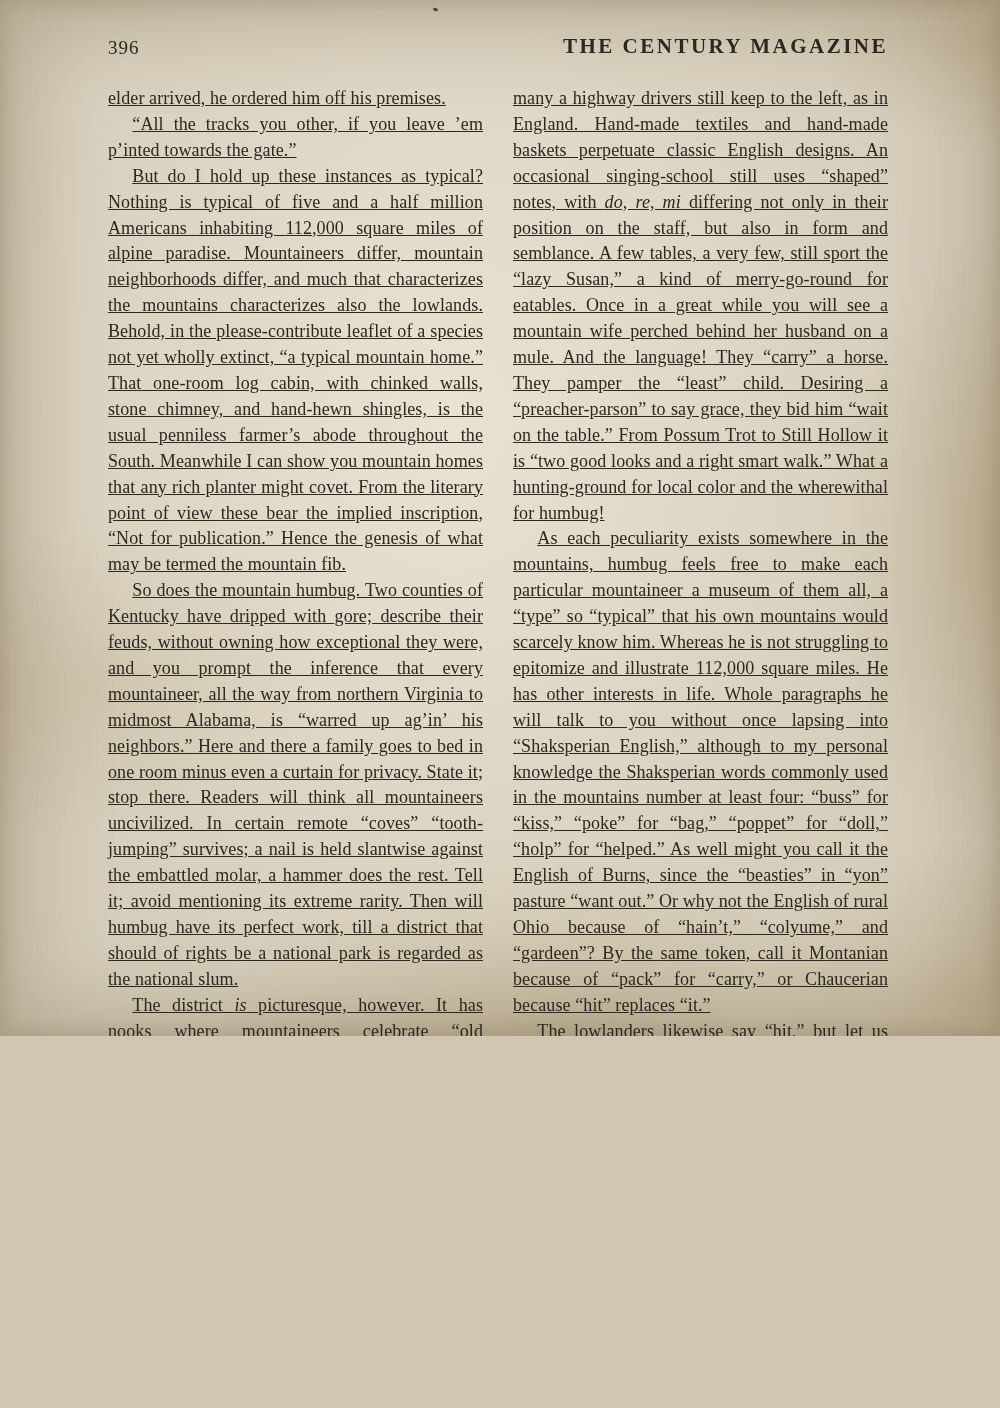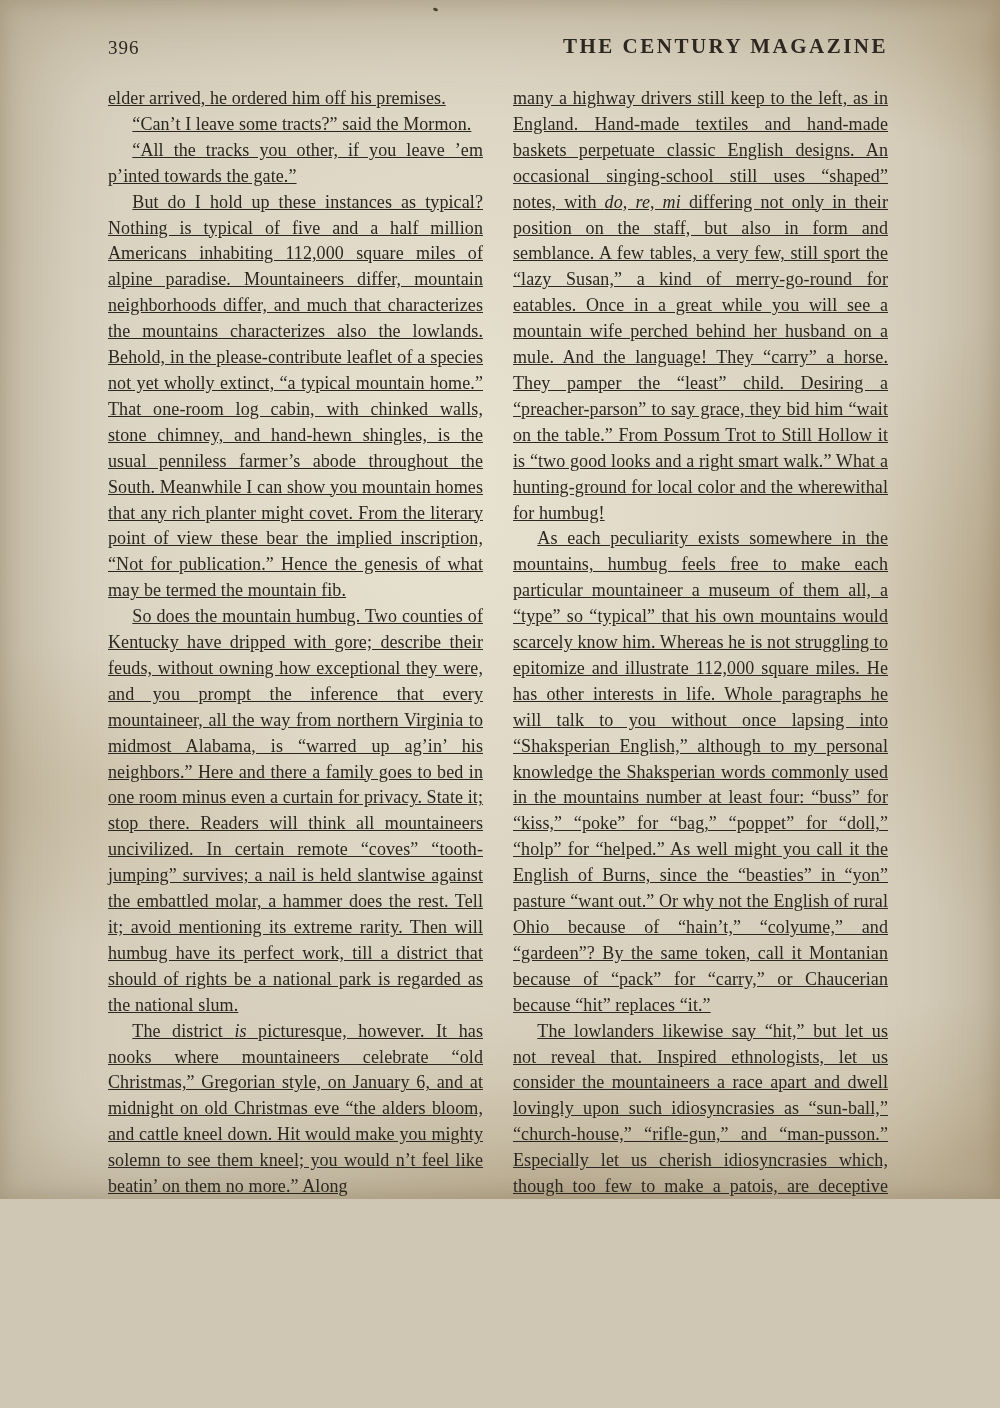--- a/index.html
+++ b/index.html
@@ -3,21 +3,21 @@
 <meta charset="utf-8">
 <style>
   html, body { margin: 0; padding: 0; }
   body {
     width: 1000px; height: 1408px;
     background: #cfc7b3;
     font-family: "Liberation Serif", "DejaVu Serif", serif;
   }
   .page {
     position: relative;
-    width: 1000px; height: 1199px;
+    width: 1000px; height: 1036px;
     box-sizing: border-box;
     overflow: hidden;
     color: #2c2721;
     background-color: #d6cebb;
     background-image:
       radial-gradient(ellipse 700px 900px at 45% 40%, rgba(248,243,228,0.55), rgba(248,243,228,0) 70%),
       radial-gradient(ellipse 360px 240px at 10% 66%, rgba(146,117,68,0.16), rgba(146,117,68,0) 65%),
       radial-gradient(ellipse 520px 300px at 55% 100%, rgba(146,117,68,0.20), rgba(146,117,68,0) 65%),
       radial-gradient(ellipse 260px 440px at 100% 52%, rgba(146,117,68,0.24), rgba(146,117,68,0) 70%),
       radial-gradient(ellipse 320px 220px at 97% 96%, rgba(146,117,68,0.22), rgba(146,117,68,0) 70%),
@@ -80,21 +80,20 @@
 
   <header class="page-header">
     <span class="page-number">396</span>
     <h1 class="magazine-title">THE CENTURY MAGAZINE</h1>
   </header>
 
   <main class="columns">
 
     <div class="column">
       <p class="no-indent">elder arrived, he ordered him off his premises.</p>
-      <p>“Can’t I leave some tracts?” said the Mormon.</p>
       <p>“All the tracks you other, if you leave ’em p’inted towards the gate.”</p>
       <p>But do I hold up these instances as typical? Nothing is typical of five and a half million Americans inhabiting 112,000 square miles of alpine paradise. Mountaineers differ, mountain neighborhoods differ, and much that characterizes the mountains characterizes also the lowlands. Behold, in the please-contribute leaflet of a species not yet wholly extinct, “a typical mountain home.” That one-room log cabin, with chinked walls, stone chimney, and hand-hewn shingles, is the usual penniless farmer’s abode throughout the South. Meanwhile I can show you mountain homes that any rich planter might covet. From the literary point of view these bear the implied inscription, “Not for publication.” Hence the genesis of what may be termed the mountain fib.</p>
       <p>So does the mountain humbug. Two counties of Kentucky have dripped with gore; describe their feuds, without owning how exceptional they were, and you prompt the inference that every mountaineer, all the way from northern Virginia to midmost Alabama, is “warred up ag’in’ his neighbors.” Here and there a family goes to bed in one room minus even a curtain for privacy. State it; stop there. Readers will think all mountaineers uncivilized. In certain remote “coves” “tooth-jumping” survives; a nail is held slantwise against the embattled molar, a hammer does the rest. Tell it; avoid mentioning its extreme rarity. Then will humbug have its perfect work, till a district that should of rights be a national park is regarded as the national slum.</p>
       <p>The district <i>is</i> picturesque, however. It has nooks where mountaineers celebrate “old Christmas,” Gregorian style, on January 6, and at midnight on old Christmas eve “the alders bloom, and cattle kneel down. Hit would make you mighty solemn to see them kneel; you would n’t feel like beatin’ on them no more.” Along</p>
     </div>
 
     <div class="column">
       <p class="no-indent">many a highway drivers still keep to the left, as in England. Hand-made textiles and hand-made baskets perpetuate classic English designs. An occasional singing-school still uses “shaped” notes, with <i>do, re, mi</i> differing not only in their position on the staff, but also in form and semblance. A few tables, a very few, still sport the “lazy Susan,” a kind of merry-go-round for eatables. Once in a great while you will see a mountain wife perched behind her husband on a mule. And the language! They “carry” a horse. They pamper the “least” child. Desiring a “preacher-parson” to say grace, they bid him “wait on the table.” From Possum Trot to Still Hollow it is “two good looks and a right smart walk.” What a hunting-ground for local color and the wherewithal for humbug!</p>
       <p>As each peculiarity exists somewhere in the mountains, humbug feels free to make each particular mountaineer a museum of them all, a “type” so “typical” that his own mountains would scarcely know him. Whereas he is not struggling to epitomize and illustrate 112,000 square miles. He has other interests in life. Whole paragraphs he will talk to you without once lapsing into “Shaksperian English,” although to my personal knowledge the Shaksperian words commonly used in the mountains number at least four: “buss” for “kiss,” “poke” for “bag,” “poppet” for “doll,” “holp” for “helped.” As well might you call it the English of Burns, since the “beasties” in “yon” pasture “want out.” Or why not the English of rural Ohio because of “hain’t,” “colyume,” and “gardeen”? By the same token, call it Montanian because of “pack” for “carry,” or Chaucerian because “hit” replaces “it.”</p>
       <p>The lowlanders likewise say “hit,” but let us not reveal that. Inspired ethnologists, let us consider the mountaineers a race apart and dwell lovingly upon such idiosyncrasies as “sun-ball,” “church-house,” “rifle-gun,” and “man-pusson.” Especially let us cherish idiosyncrasies which, though too few to make a patois, are deceptive enough to make trouble.</p>

